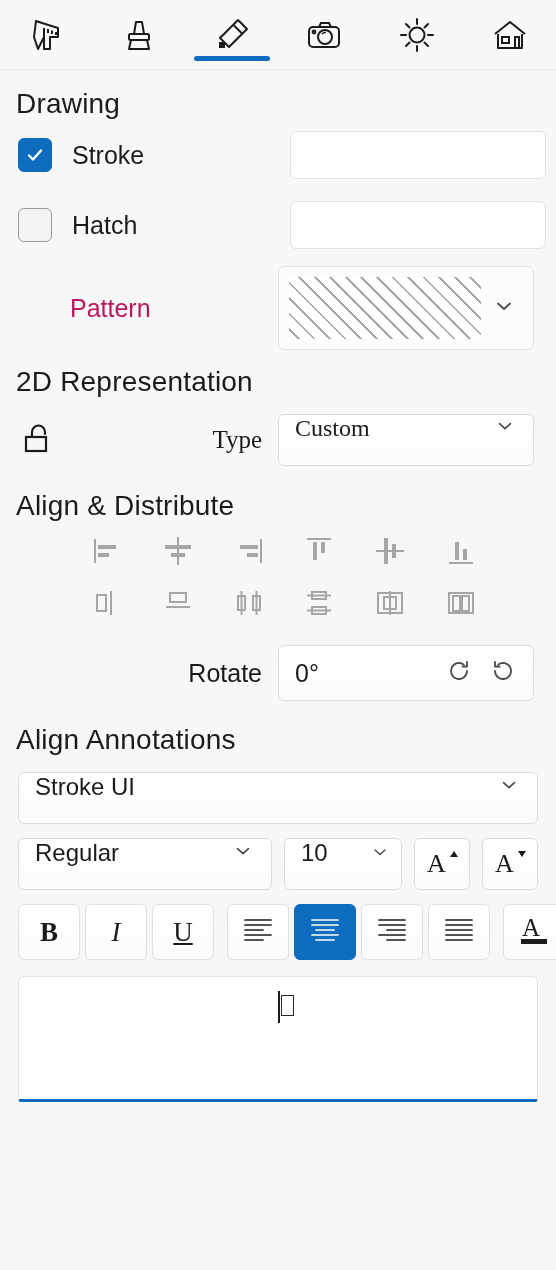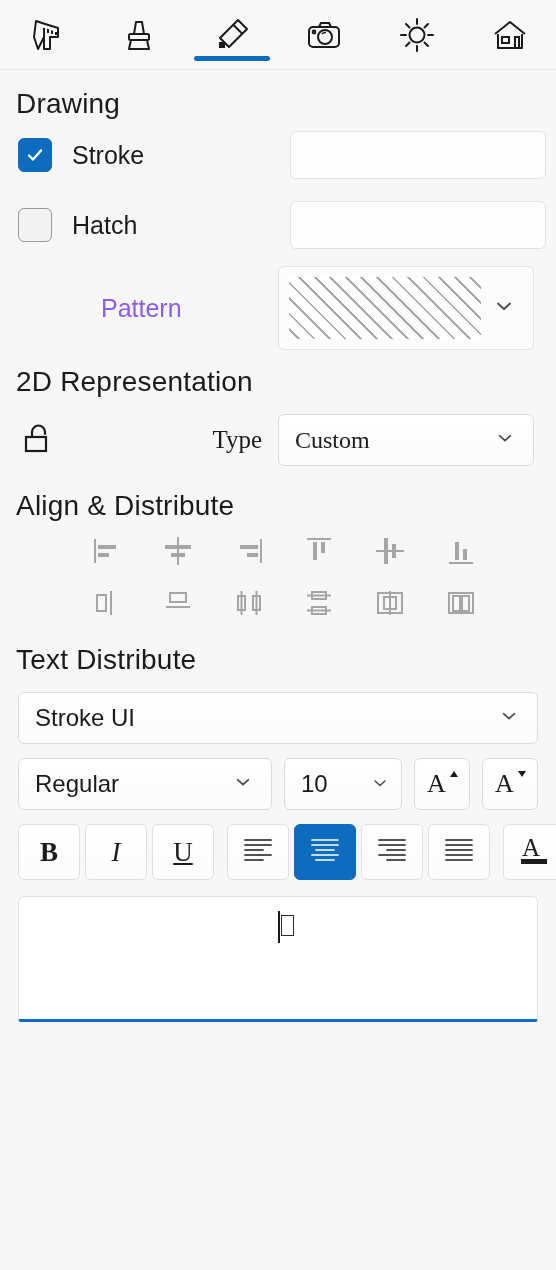--- a/index.html
+++ b/index.html
@@ -54,38 +54,38 @@
   .swatch-wrap {
     margin-left: auto;
     width: 256px; height: 48px; border-radius: 6px;
     border: 1px solid #e3e3e3; background: #fdfdfd;
     padding: 4px; cursor: pointer;
   }
   .swatch { width: 100%; height: 100%; border-radius: 3px; }
 
   
   .pattern-row { height: 96px; padding-left: 18px; padding-right: 22px; }
-  .pattern-label { font-size: 25px; margin-left: 83px; color: #8b5cf6; }
+  .pattern-label { font-size: 25px; margin-left: 52px; color: #be185d; }
   .pattern-box {
     margin-left: auto; width: 256px; height: 84px;
     border-radius: 6px; border: 1px solid #e3e3e3; background: #fcfcfc;
     display: flex; align-items: center; cursor: pointer;
   }
   .pattern-swatch {
     width: 192px; height: 62px; margin-left: 10px; border-radius: 2px;
     background-image: repeating-linear-gradient(45deg,
       #ffffff 0 5px, #ffffff 5px 6px, #a8a8a8 6px 8px, #ffffff 8px 11px);
     background-color: #ffffff;
   }
 
   
   .combo {
     border: 1px solid #dcdcdc; border-radius: 6px;
     background: linear-gradient(#ffffff, #fbfbfb);
-    display: flex; align-items: center; cursor: pointer;
+    display: flex; cursor: pointer;
     font-size: 24px; color: #1b1b1b;
   }
   .combo .val { padding-left: 16px; flex: 1 1 auto; white-space: nowrap; overflow: hidden; }
   .chev { flex: none; margin-right: 18px; }
 
   
   .type-row { height: 76px; padding-left: 18px; padding-right: 22px; margin-top: 4px; font-family: Liberation Serif, serif; }
   .type-label { font-size: 25px; margin-left: auto; margin-right: 16px; }
   .type-combo { width: 256px; height: 52px; flex: none; }
 
@@ -403,22 +403,44 @@
         <svg width="40" height="40" viewBox="0 0 40 40" stroke="#a6a6a6" fill="none" stroke-width="2">
           <rect x="8" y="10" width="24" height="20"></rect>
           <rect x="12" y="13" width="7" height="15"></rect>
           <rect x="21" y="13" width="7" height="15"></rect>
         </svg>
       </span>
     </span>
 
   </div>
 
-
-  <div class="section-title" style="margin-top:14px;margin-bottom:16px">Text Distribute</div>
+  <div class="row rotate-row">
+    <span class="rotate-label">Rotate</span>
+    <span class="rotate-box">
+      <span class="rotate-val">0°</span>
+      <span class="icon-btn">
+        <span>
+          <svg width="28" height="28" viewBox="0 0 28 28" fill="none" stroke="#4a4a4a" stroke-width="1.8">
+            <path d="M22 14 a8 8 0 1 1 -3.2 -6.4" stroke-linecap="round"></path>
+            <path d="M22 5 V9.5 H17.5" stroke-linecap="round" stroke-linejoin="round"></path>
+          </svg>
+        </span>
+      </span>
+      <span class="icon-btn" style="margin-right:8px">
+        <span>
+          <svg width="28" height="28" viewBox="0 0 28 28" fill="none" stroke="#4a4a4a" stroke-width="1.8">
+            <path d="M6 14 a8 8 0 1 0 3.2 -6.4" stroke-linecap="round"></path>
+            <path d="M6 5 V9.5 H10.5" stroke-linecap="round" stroke-linejoin="round"></path>
+          </svg>
+        </span>
+      </span>
+    </span>
+  </div>
+
+  <div class="section-title" style="margin-top:14px;margin-bottom:16px">Align Annotations</div>
 
   <div class="field-row">
     <span class="combo font-combo">
       <span class="val">Stroke UI</span>
       <span class="chev">
         <svg width="20" height="20" viewBox="0 0 22 22" fill="none" stroke="#4a4a4a" stroke-width="1.8">
           <path d="M5 8.5 L11 14 L17 8.5" stroke-linecap="round" stroke-linejoin="round"></path>
         </svg>
       </span>
     </span>

